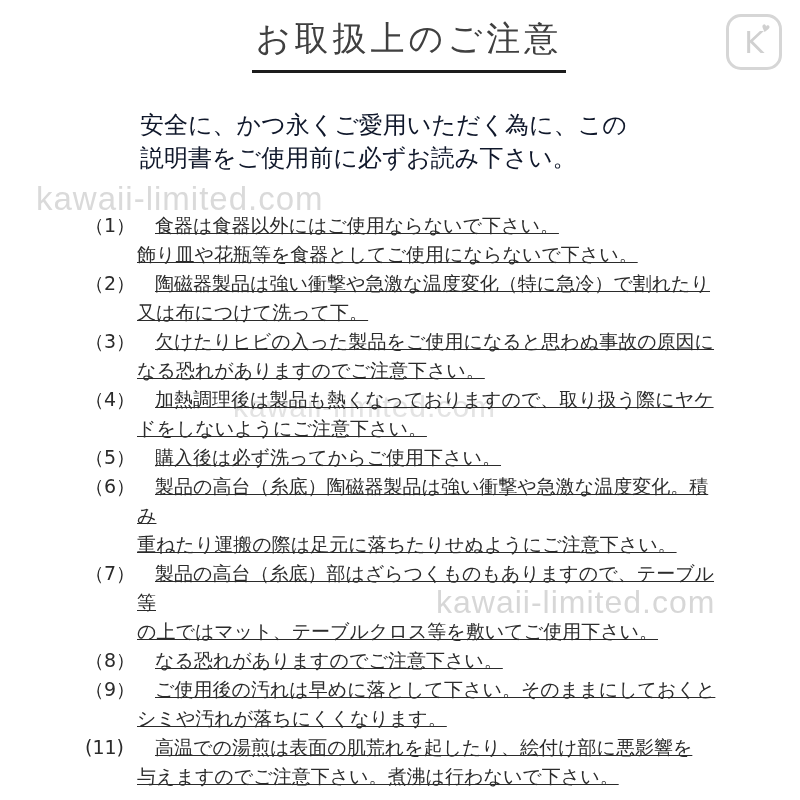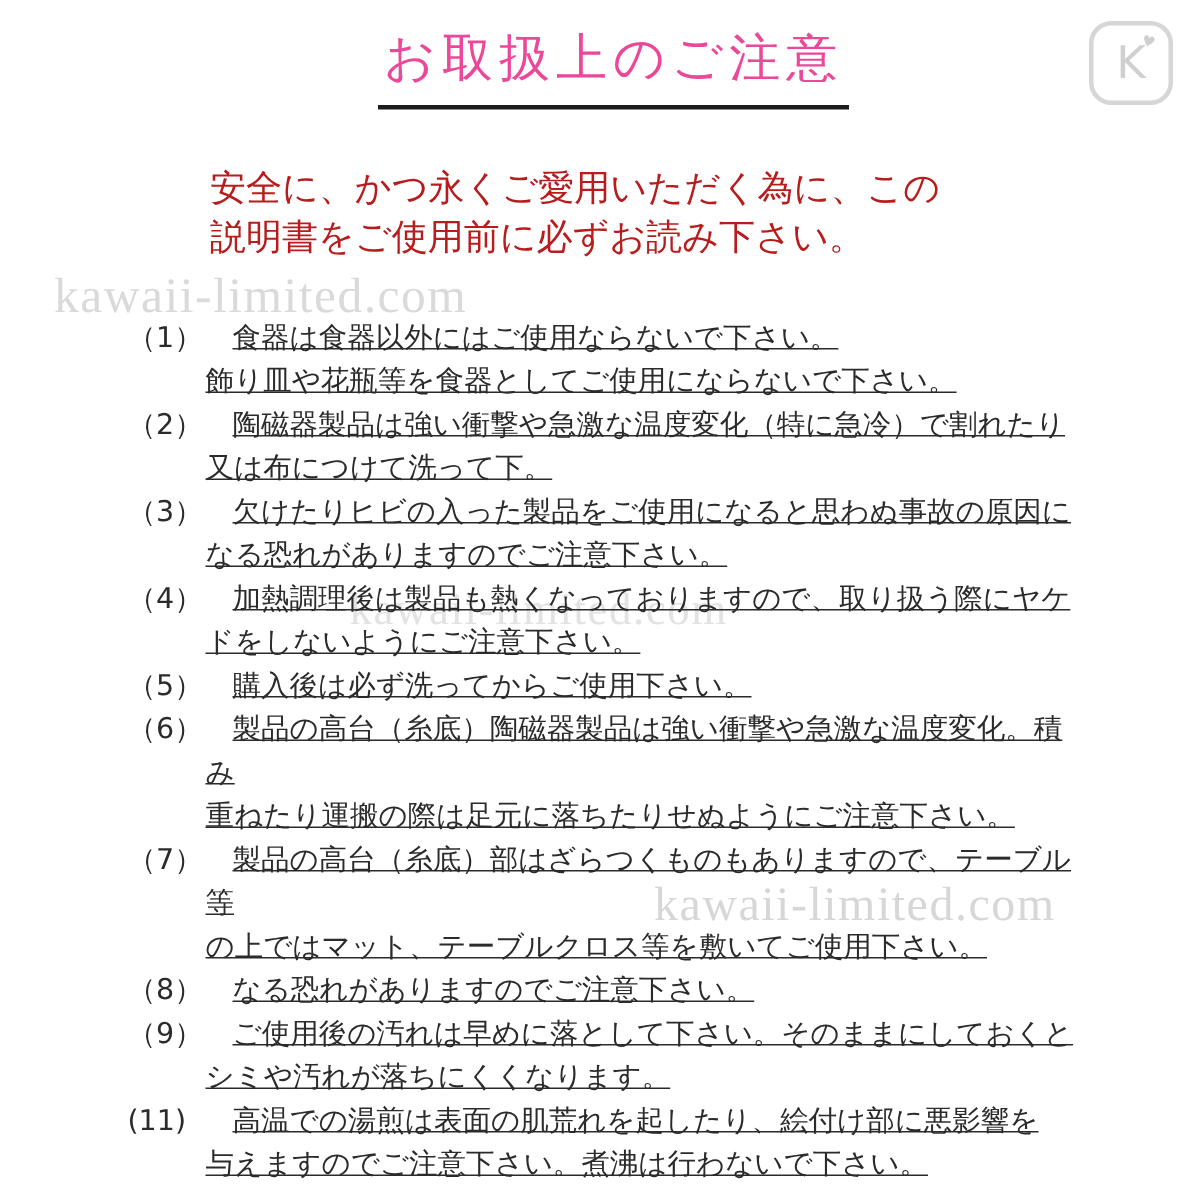--- a/index.html
+++ b/index.html
@@ -10,21 +10,21 @@
     font-family: "DejaVu Sans", "Liberation Sans", sans-serif;
     color: #2b2b2b;
     position: relative;
     overflow: hidden;
   }
 
   
   .wm {
     position: absolute;
     z-index: 0;
-    font-family: Liberation Serif, serif;
+    font-family: Liberation Sans, sans-serif;
     letter-spacing: 1px;
     user-select: none;
     white-space: nowrap;
   }
   .wm1 { left: 36px;  top: 180px; font-size: 33px; color: #dadada; }
   .wm2 { left: 233px; top: 390px; font-size: 30px; color: #e3e3e3; }
   .wm3 { left: 436px; top: 584px; font-size: 32px; color: #d7d7d7; }
 
   
   .logo {
@@ -53,29 +53,29 @@
   .content { position: relative; z-index: 1; }
 
   .title-wrap { text-align: center; margin-top: 16px; }
   .title {
     display: inline-block;
     margin-left: 18px;
     font-size: 34px;
     letter-spacing: 4px;
     padding: 0 4px 8px 4px;
     border-bottom: 3px solid #1c1c1c;
-    color: #ec4899;
+    color: #404040;
   }
 
   .intro {
     margin: 36px 60px 0 140px;
     font-size: 24px;
     line-height: 33px;
     white-space: pre-line;
-    color: #b91c1c;
+    color: #0f172a;
   }
 
   .items {
     margin: 36px 78px 0 85px;
     font-size: 19px;
     line-height: 29px;
   }
   .item { display: flex; }
   .item .num {
     width: 52px;

